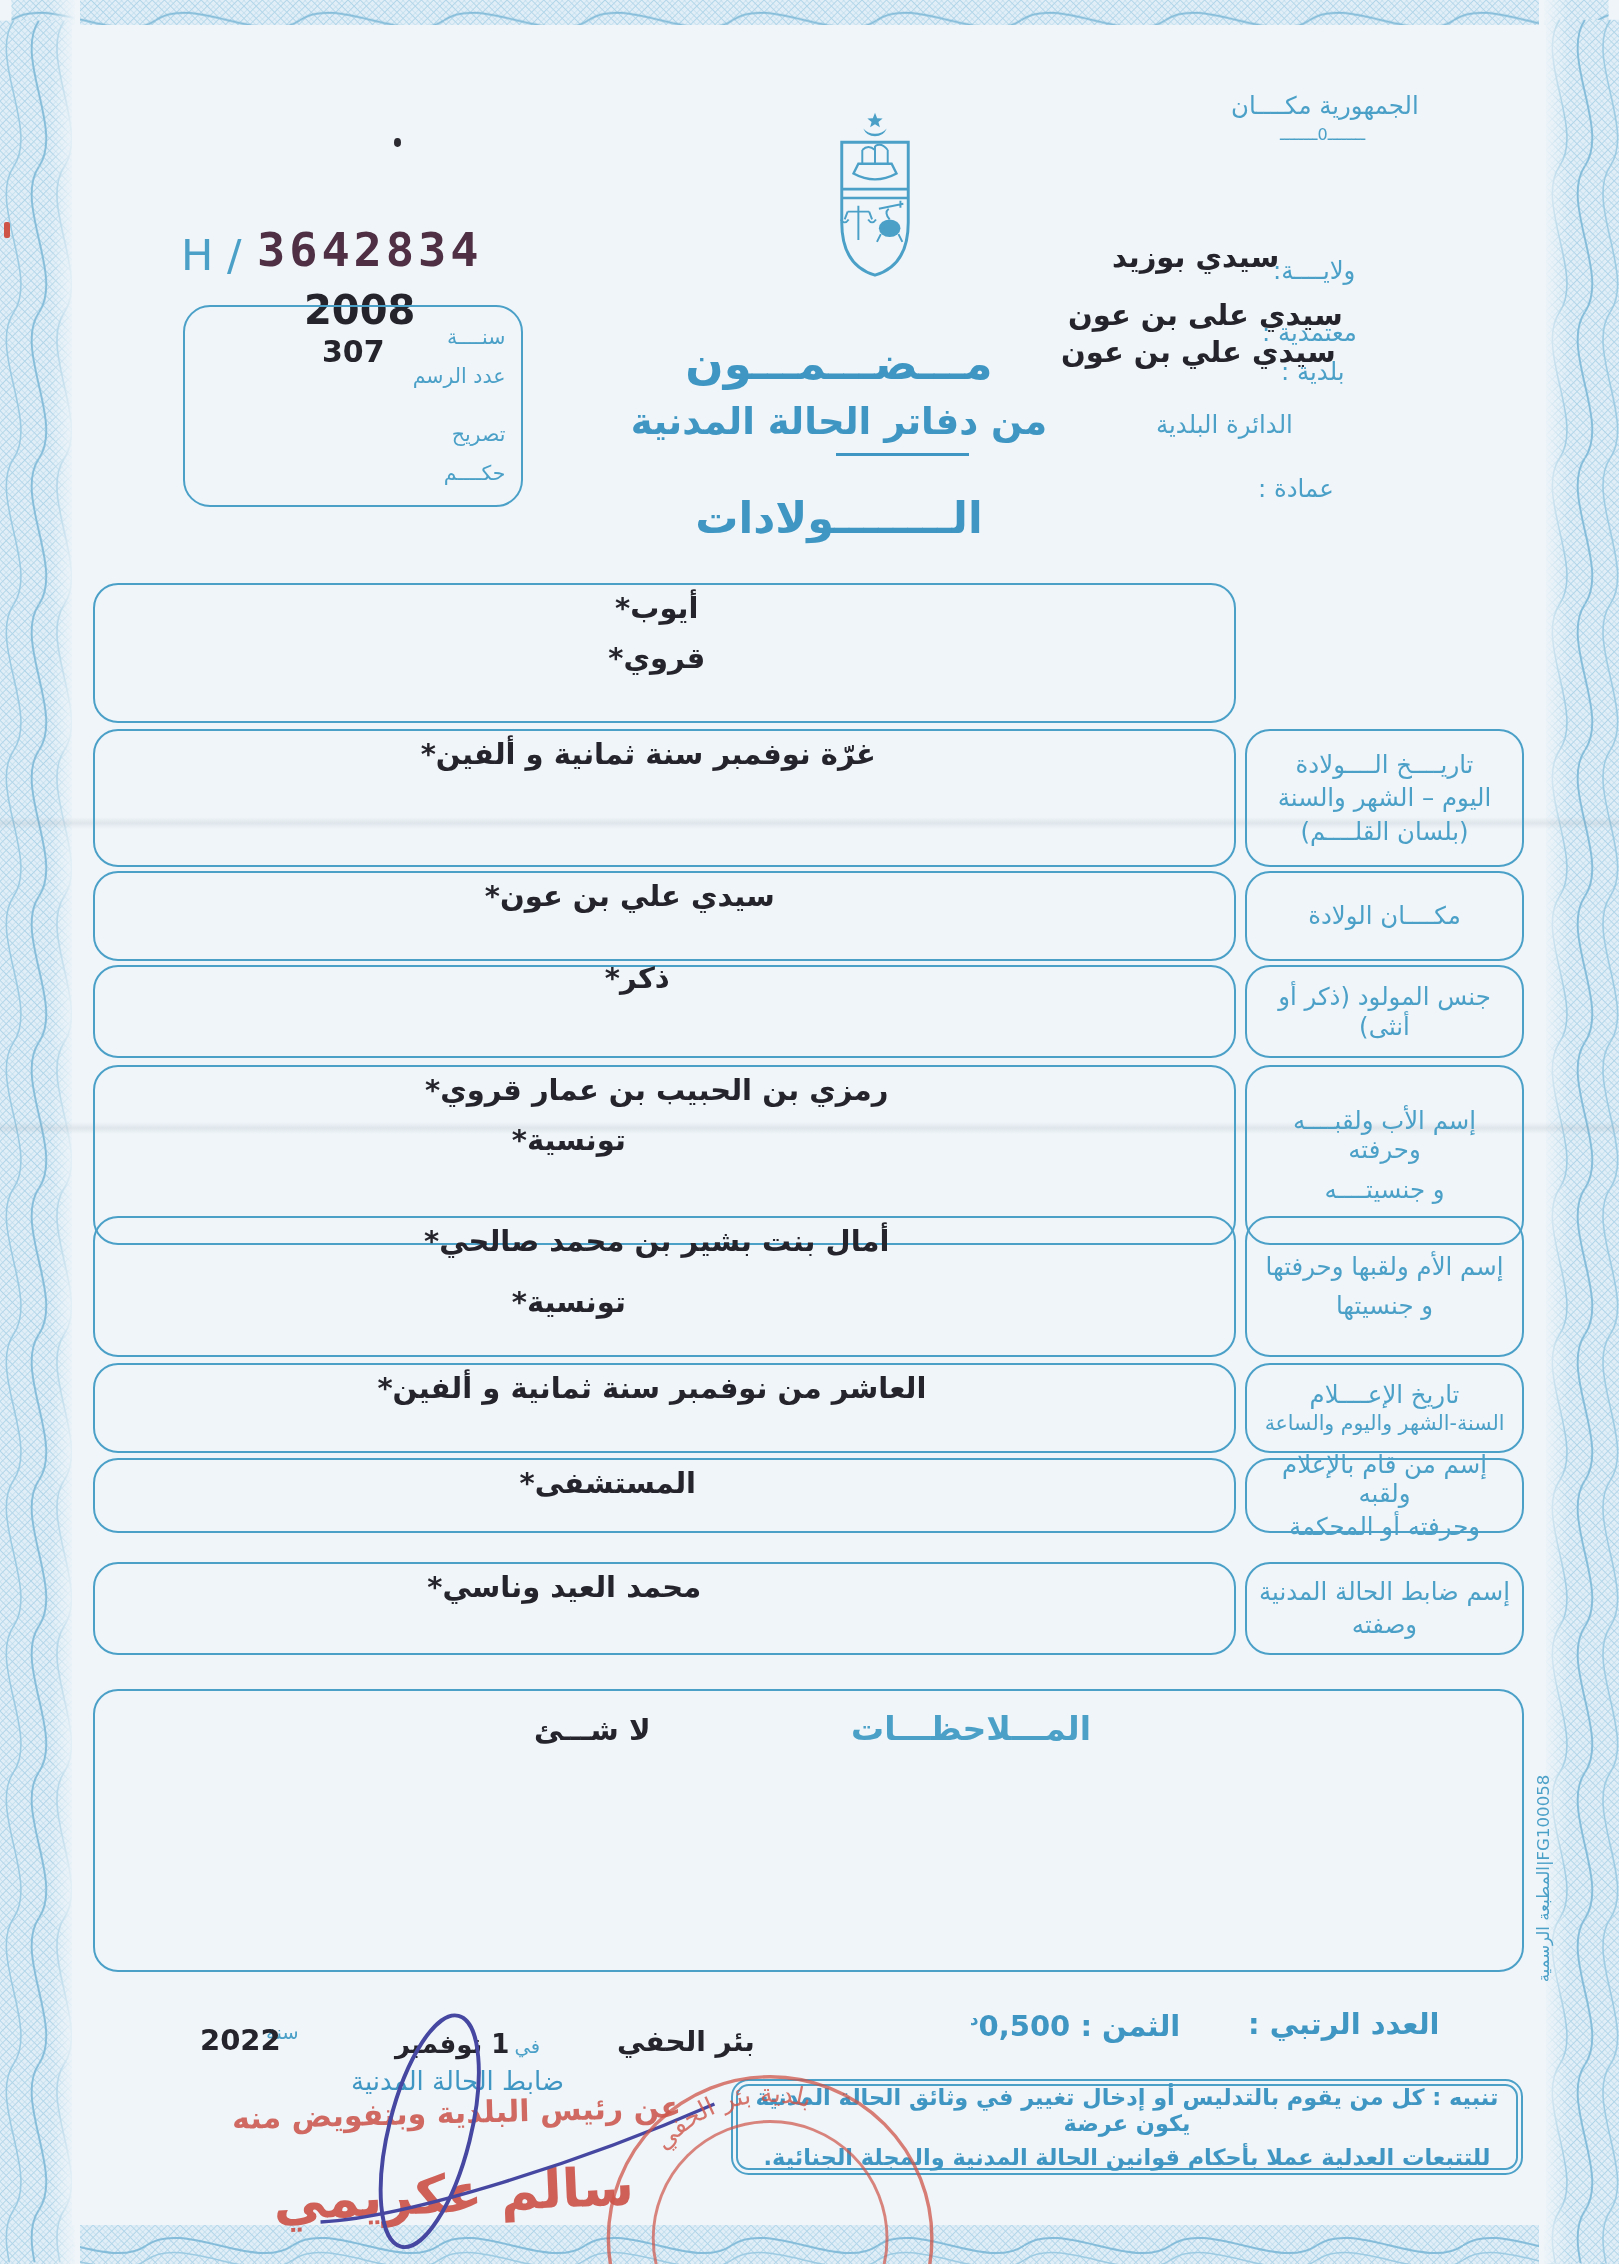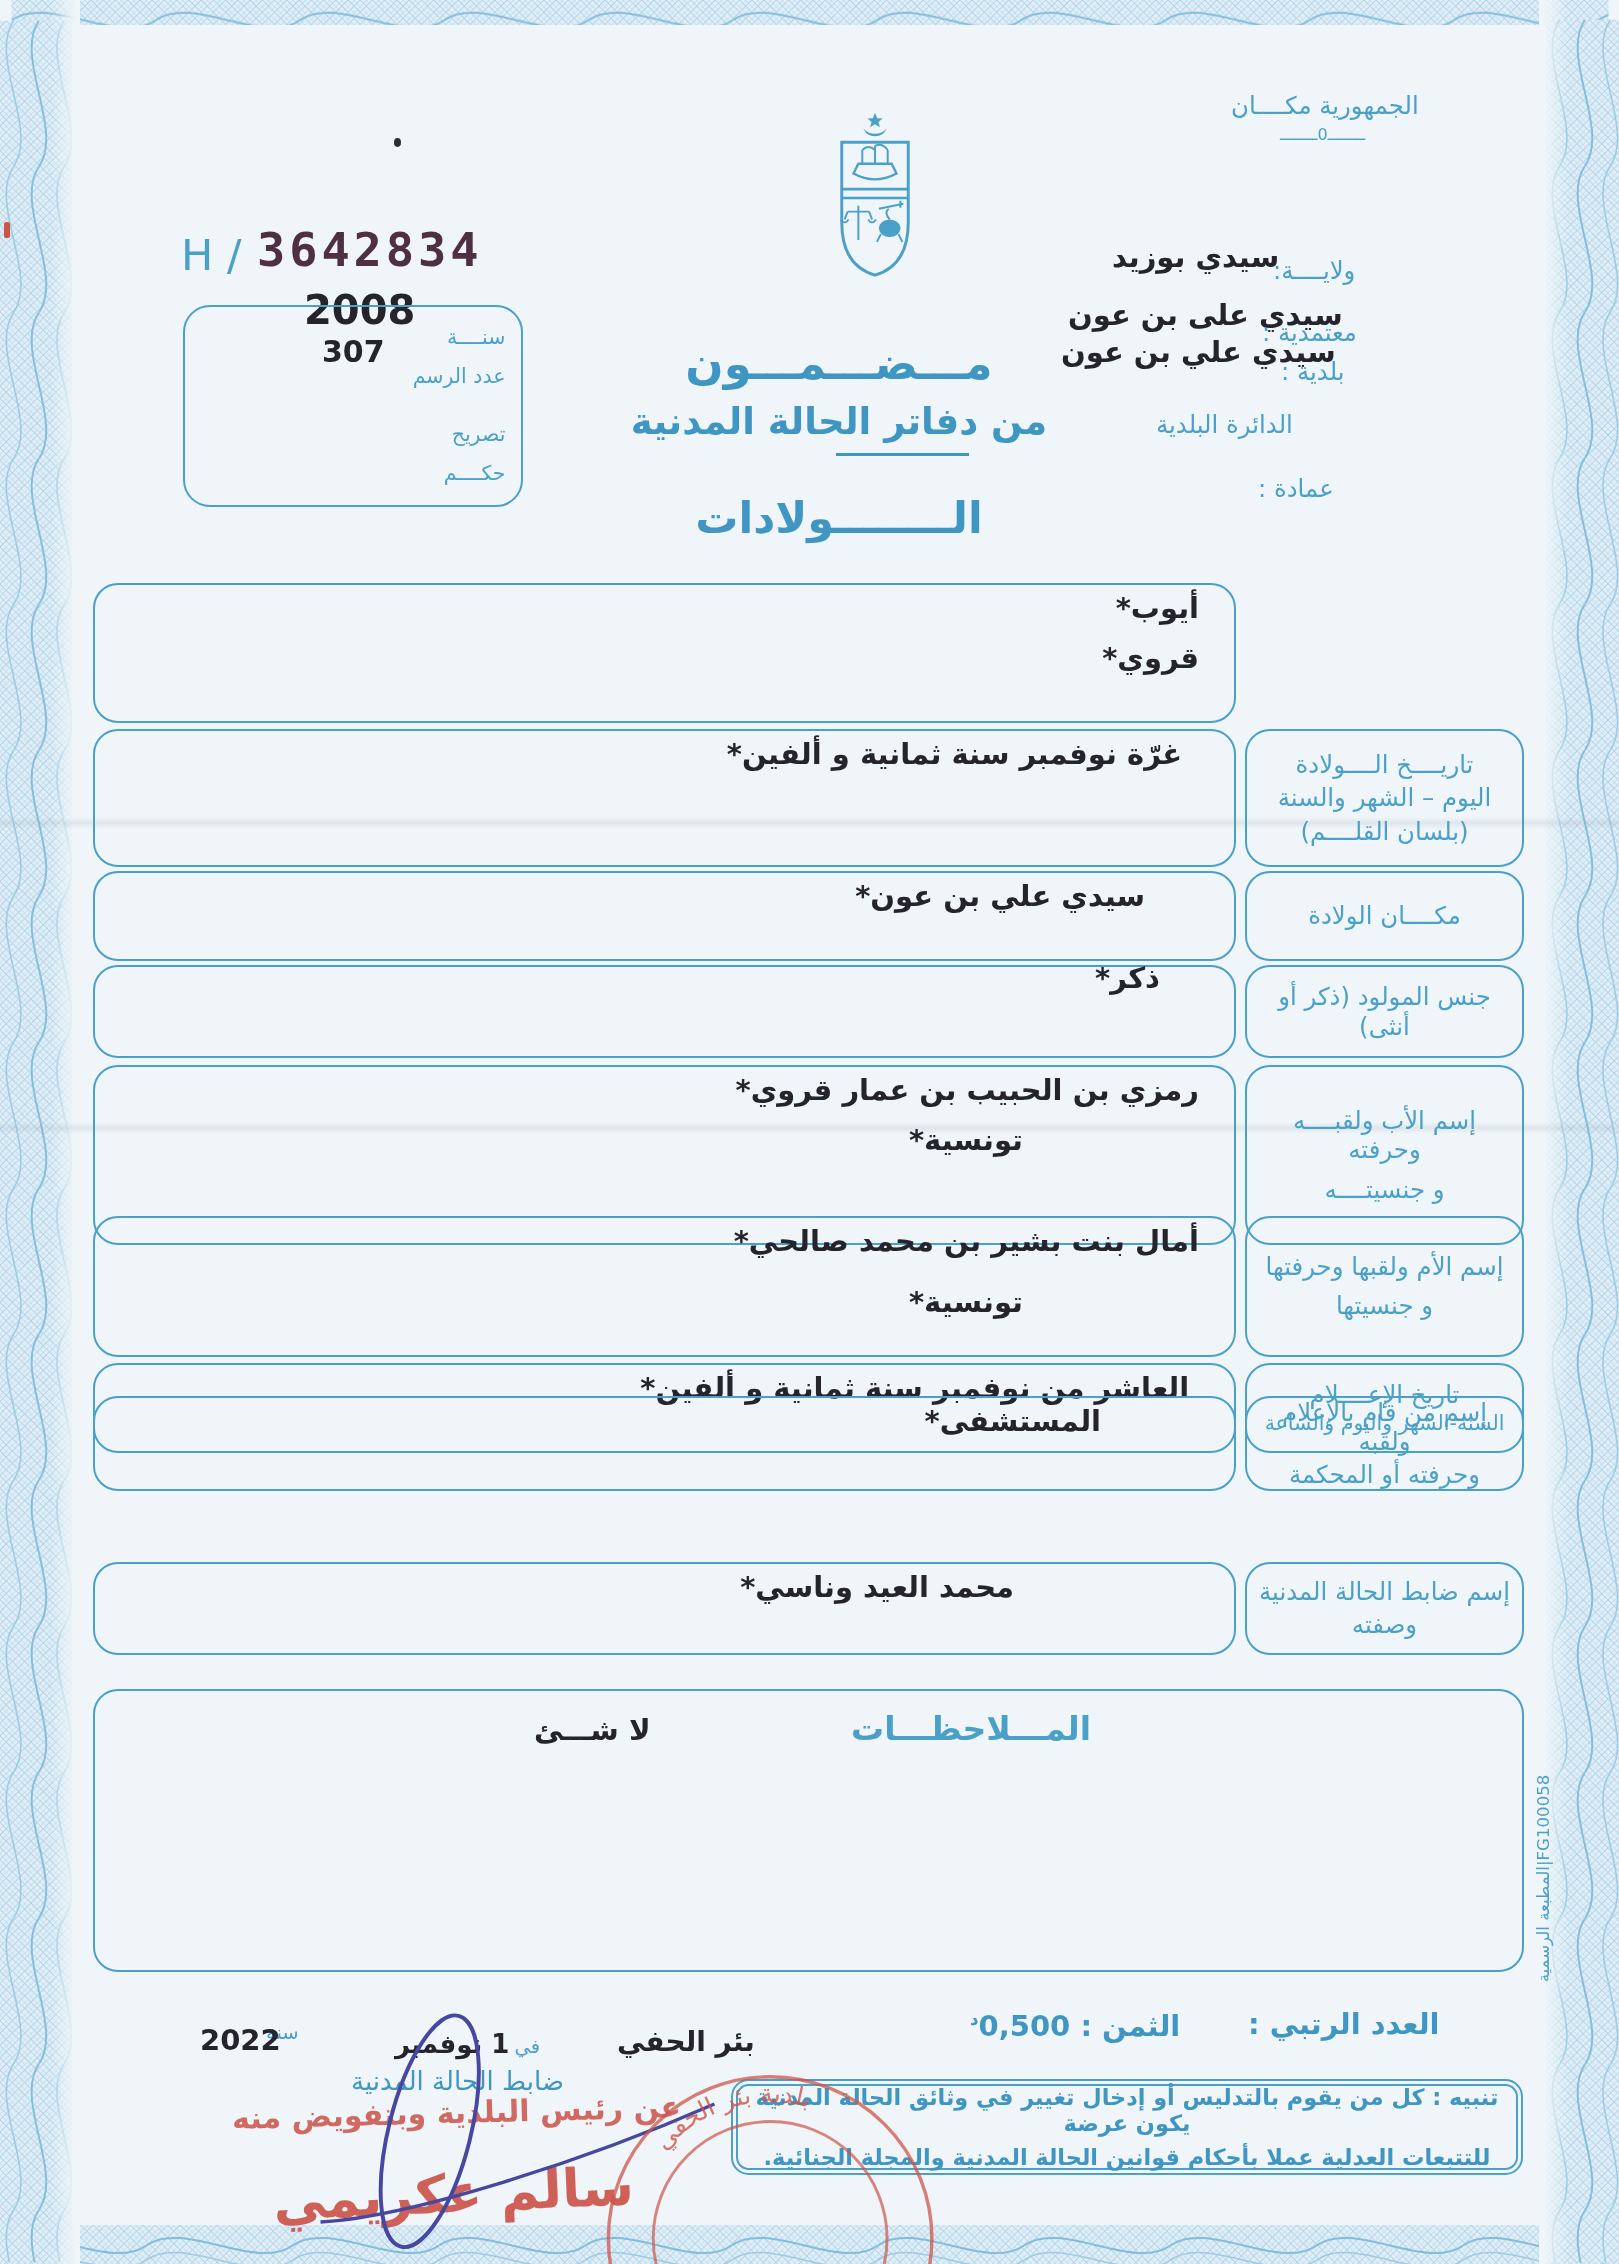--- a/index.html
+++ b/index.html
@@ -8,21 +8,21 @@
   }
   html,body{margin:0;padding:0;background:#e4eaef;}
   .page{position:relative;width:1620px;height:2265px;background:var(--paper);
         overflow:hidden;font-family:"DejaVu Sans",sans-serif;}
   .abs{position:absolute;}
   .lbl{position:absolute;color:var(--blue);font-size:24.4px;direction:rtl;white-space:nowrap;}
   .val-b{position:absolute;color:var(--ink);font-weight:bold;font-size:29px;direction:rtl;white-space:nowrap;}
   .row{position:absolute;left:93px;width:1431px;}
   .vbox{box-sizing:border-box;position:absolute;left:0;top:0;height:100%;width:1143px;
         border:2.9px solid var(--blue);border-radius:25px;padding:4.9px 35px 3.9px 19.5px;
-        display:flex;flex-direction:column;gap:13.7px;direction:rtl;align-items:flex-start;}
+        display:flex;flex-direction:column;gap:13.7px;direction:rtl;align-items:center;}
   .val{font-weight:bold;font-size:29px;color:var(--ink);white-space:nowrap;line-height:1.25;}
   .lbox{box-sizing:border-box;position:absolute;right:0;top:0;height:100%;width:279px;
         border:2.9px solid var(--blue);border-radius:25px;display:flex;flex-direction:column;
         justify-content:center;gap:9.8px;direction:rtl;text-align:center;color:var(--blue);padding:3.9px 9.8px;}
   .lab{font-size:24.4px;line-height:1.2;}
   .lab.sm{font-size:20.5px;}
   .rbox{position:absolute;left:183px;top:305px;width:340px;height:202px;
         border:2.9px solid var(--blue);border-radius:27px;box-sizing:border-box;}
   .rb-lab{position:absolute;right:15.6px;color:var(--blue);font-size:20.5px;direction:rtl;white-space:nowrap;}
   .notes{position:absolute;left:93px;top:1689px;width:1431px;height:283px;
@@ -191,21 +191,21 @@
   <div class="row" style="top:1363px;height:90px">
     <div class="vbox">
       <span class="val" style="margin-right:9.8px">العاشر من نوفمبر سنة ثمانية و ألفين*</span>
     </div>
     <div class="lbox" style="gap:2px">
       <span class="lab">تاريخ الإعــــلام</span>
       <span class="lab sm">السنة-الشهر واليوم والساعة</span>
     </div>
   </div>
 
-  <div class="row" style="top:1396px;height:95px">
+  <div class="row" style="top:1458px;height:75px">
     <div class="vbox">
       <span class="val" style="margin-right:98px">المستشفى*</span>
     </div>
     <div class="lbox" style="gap:3.9px">
       <span class="lab">إسم من قام بالإعلام ولقبه</span>
       <span class="lab">وحرفته أو المحكمة</span>
     </div>
   </div>
 
   <div class="row" style="top:1562px;height:93px">

